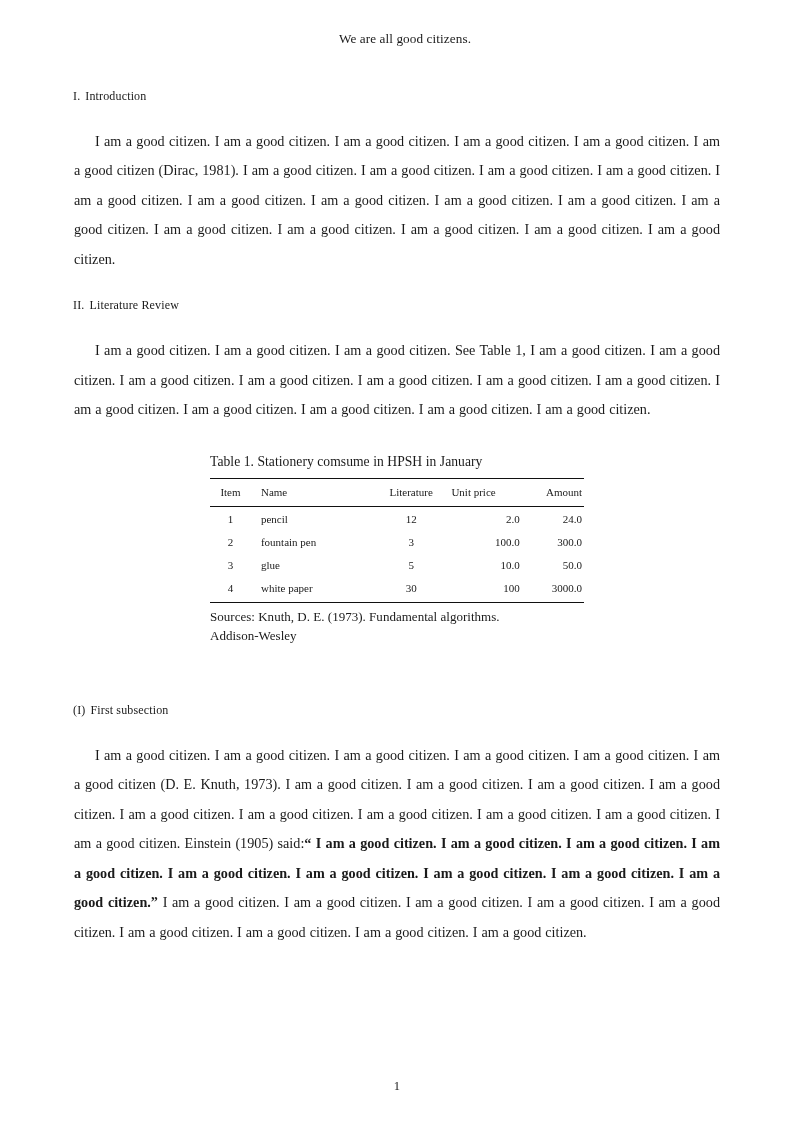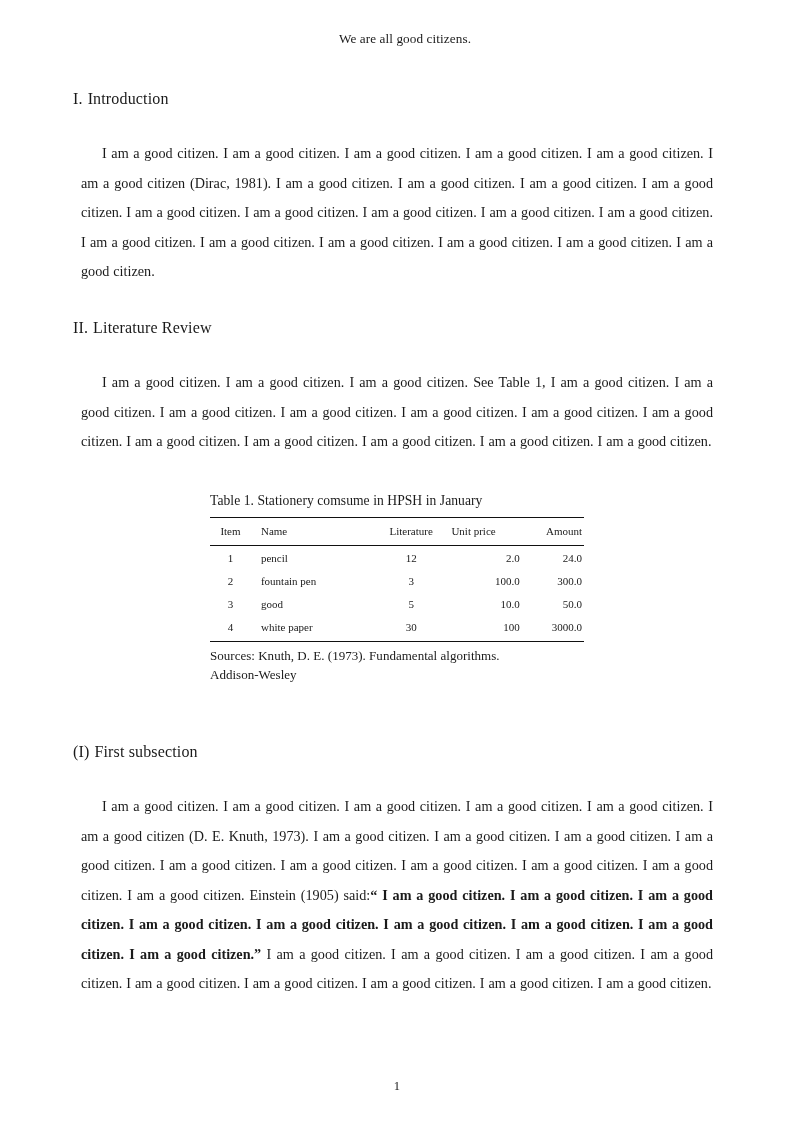--- a/index.html
+++ b/index.html
@@ -38,33 +38,33 @@
 
   
   .content {
     position: absolute;
     left: 73px;
     top: 88px;
     width: 648px;
   }
 
   h2.section-heading {
-    font-size: 16px;
+    font-size: 12px;
     font-weight: normal;
     margin: 0;
     padding: 0;
     line-height: 1.4;
     letter-spacing: 0.15px;
   }
   .sec-num { margin-right: 5px; }
 
   p.body-par {
     font-size: 14.2px;
     line-height: 29.5px;
-    margin: 8px;
+    margin: 1px;
     padding: 0;
     text-align: justify;
     text-justify: inter-word;
     word-spacing: 0.4px;
     hyphens: none;
   }
   p.body-par.indent { text-indent: 21px; }
   p.body-par b { font-weight: bold; }
 
   .gap-after-heading { height: 21px; }
@@ -182,21 +182,21 @@
           </tr>
           <tr>
             <td class="col-item">2</td>
             <td class="col-name">fountain pen</td>
             <td class="col-qty">3</td>
             <td class="col-price">100.0</td>
             <td class="col-amount">300.0</td>
           </tr>
           <tr>
             <td class="col-item">3</td>
-            <td class="col-name">good</td>
+            <td class="col-name">glue</td>
             <td class="col-qty">5</td>
             <td class="col-price">10.0</td>
             <td class="col-amount">50.0</td>
           </tr>
           <tr>
             <td class="col-item">4</td>
             <td class="col-name">white paper</td>
             <td class="col-qty">30</td>
             <td class="col-price">100</td>
             <td class="col-amount">3000.0</td>

